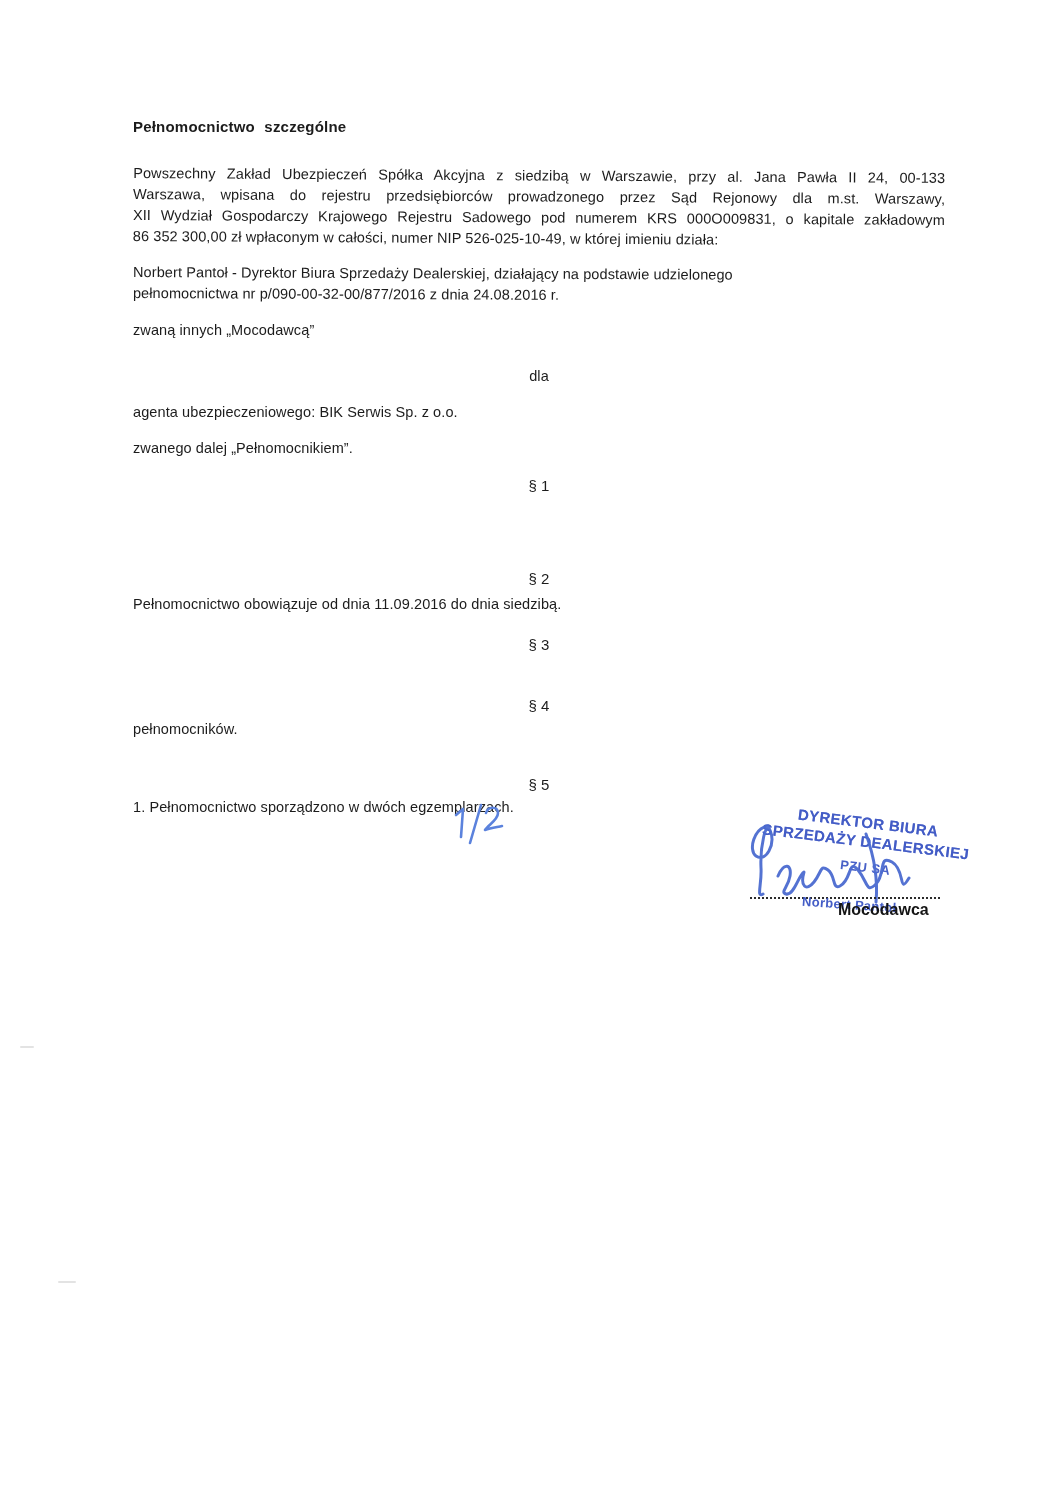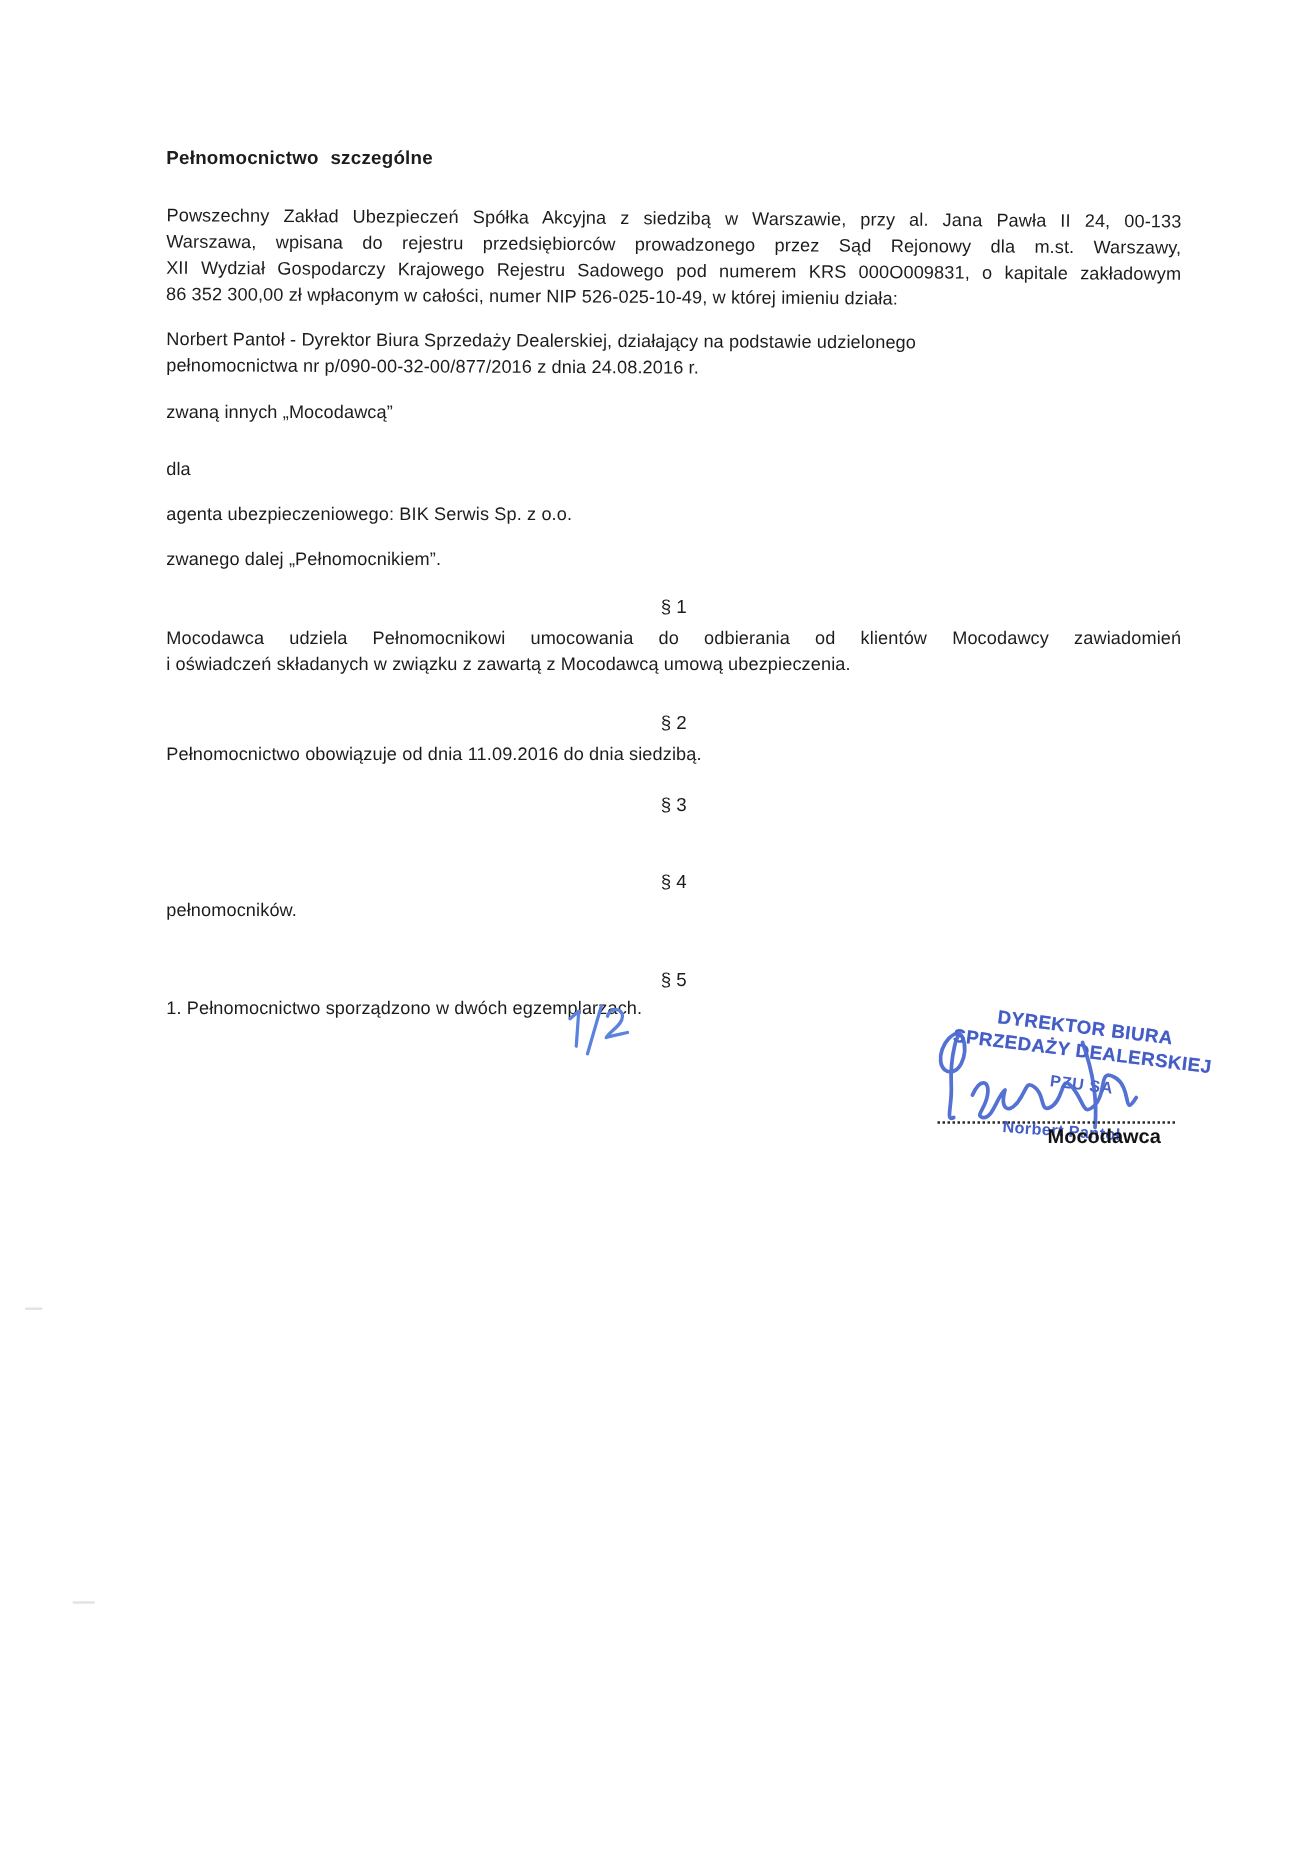--- a/index.html
+++ b/index.html
@@ -21,21 +21,21 @@
 
   .par {
     position: absolute; left: 133px; width: 812px;
     font-size: 14.5px; line-height: 21px; color: #1c1c1c;
     letter-spacing: 0.1px;
   }
   .jl { text-align: justify; text-align-last: justify; }
   .tilt-a { transform: rotate(0.35deg); transform-origin: left center; }
   .tilt-b { transform: rotate(0.25deg); transform-origin: left center; }
 
-  .center { text-align: left; }
+  .center { text-align: center; }
   .b { font-weight: normal; }
 
   .sec-head {
     position: absolute; left: 133px; width: 812px;
     text-align: center; font-size: 15px; color: #1c1c1c;
   }
 
   .dots {
     display: inline-block; width: 28px; height: 13px;
     border-bottom: 2px dotted #2b2b2b; margin-left: 3px;
@@ -101,24 +101,20 @@
 
   <div class="par" style="top:402px">
     <span>agenta ubezpieczeniowego: </span><span class="b">BIK Serwis Sp. z o.o.</span>
   </div>
 
   <div class="par" style="top:438px">
     <span>zwanego dalej </span><span class="b">„Pełnomocnikiem”.</span>
   </div>
 
   <div class="sec-head" style="top:477px">§ 1</div>
-  <div class="par" style="top:501px">
-    <div class="jl">Mocodawca udziela Pełnomocnikowi umocowania do odbierania od klientów Mocodawcy zawiadomień</div>
-    <div>i oświadczeń składanych w związku z zawartą z Mocodawcą umową ubezpieczenia.</div>
-  </div>
 
   <div class="sec-head" style="top:570px">§ 2</div>
   <div class="par" style="top:594px">
     <span>Pełnomocnictwo obowiązuje od dnia </span><span class="b">11.09.2016</span><span> do dnia siedzibą.</span>
   </div>
 
   <div class="sec-head" style="top:636px">§ 3</div>
 
   <div class="sec-head" style="top:697px">§ 4</div>
   <div class="par" style="top:719px">

